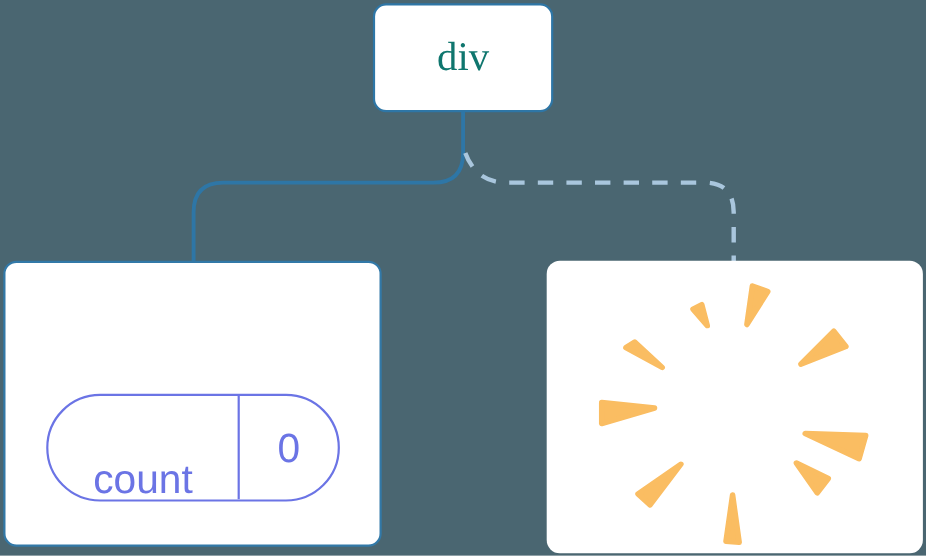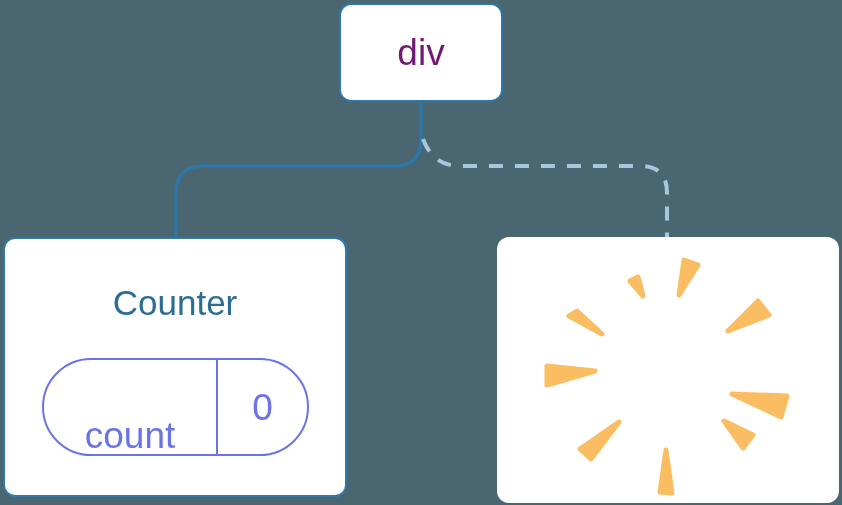--- a/index.html
+++ b/index.html
@@ -34,24 +34,25 @@
     width: 164px; height: 99px;
     background: #FFFFFF;
     border: 2.5px solid #2E76A6;
     border-radius: 12px;
     box-sizing: border-box;
     display: flex;
     align-items: center;
     justify-content: center;
   }
   .root-node-label {
-    color: #701a75;
+    color: #0f766e;
     font-size: 37px;
     font-weight: 500;
     line-height: 1;
+    font-family: Liberation Serif, serif;
   }
   .card {
     position: absolute;
     background: #FFFFFF;
     border-radius: 12px;
     box-sizing: border-box;
   }
   .card-counter {
     left: 3px; top: 237px;
     width: 344px; height: 260px;
@@ -118,21 +119,20 @@
   <svg class="connectors" viewBox="0 0 842 505" aria-hidden="true">
     <path class="connector-solid" d="M 421 98 L 421 139 Q 421 166 394 166 L 203 166 Q 176 166 176 193 L 176 245"></path>
     <path class="connector-dashed" d="M 423 139 Q 433 166 460 166 L 640 166 Q 667 166 667 193 L 667 245"></path>
   </svg>
 
   <div class="root-node">
     <span class="root-node-label">div</span>
   </div>
 
   <div class="card card-counter">
-    <div class="card-title">Counter</div>
     <div class="state-pill">
       <div class="state-key-cell">
         <span class="state-text">count</span>
       </div>
       <div class="state-value-cell">
         <span class="state-text">0</span>
       </div>
     </div>
   </div>
 

